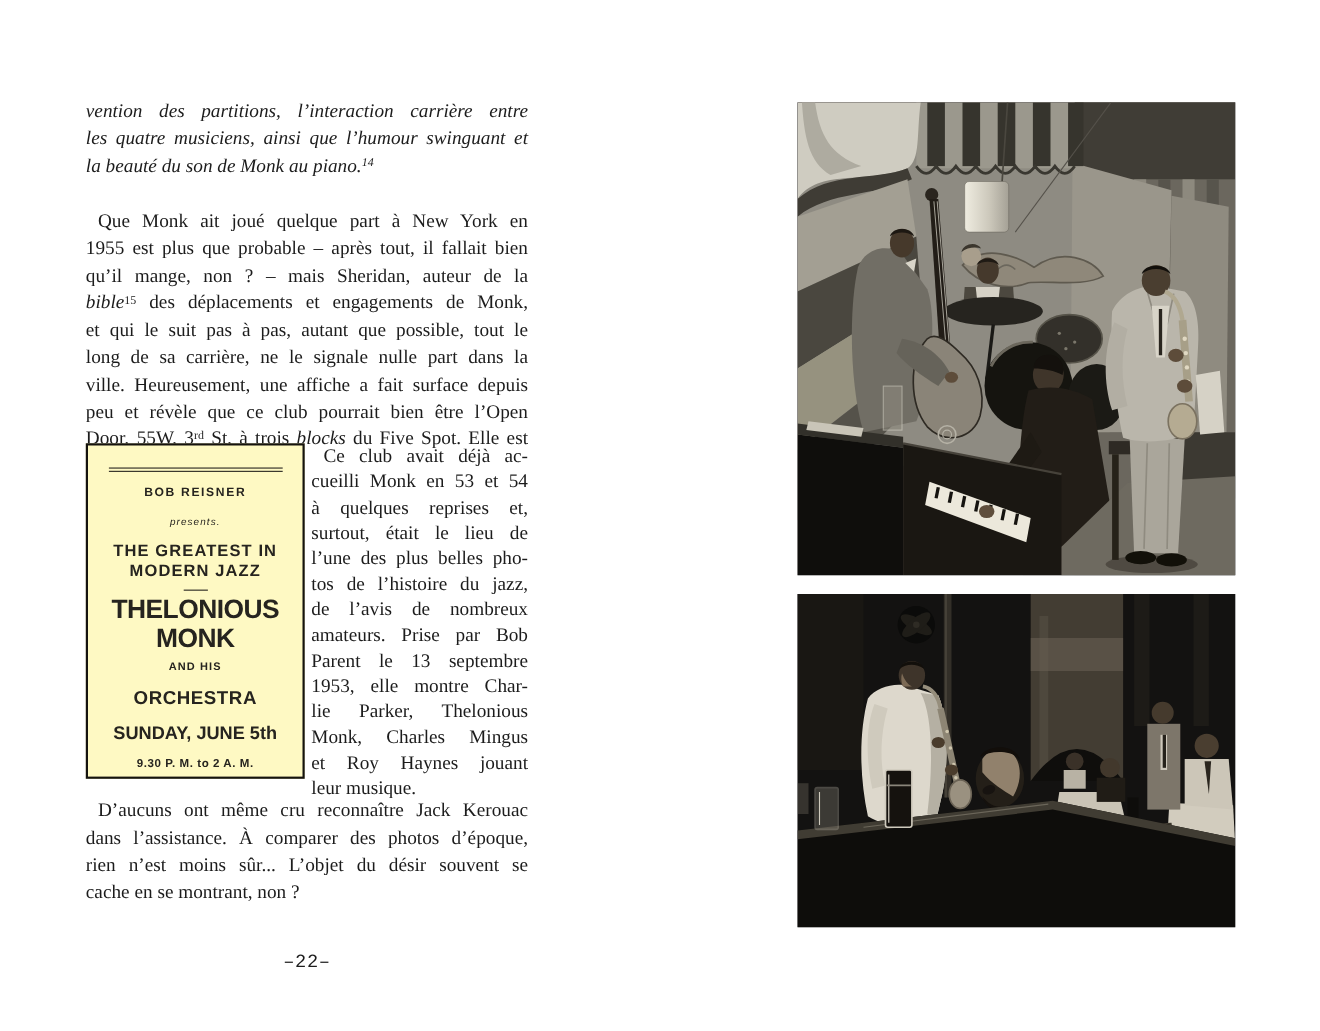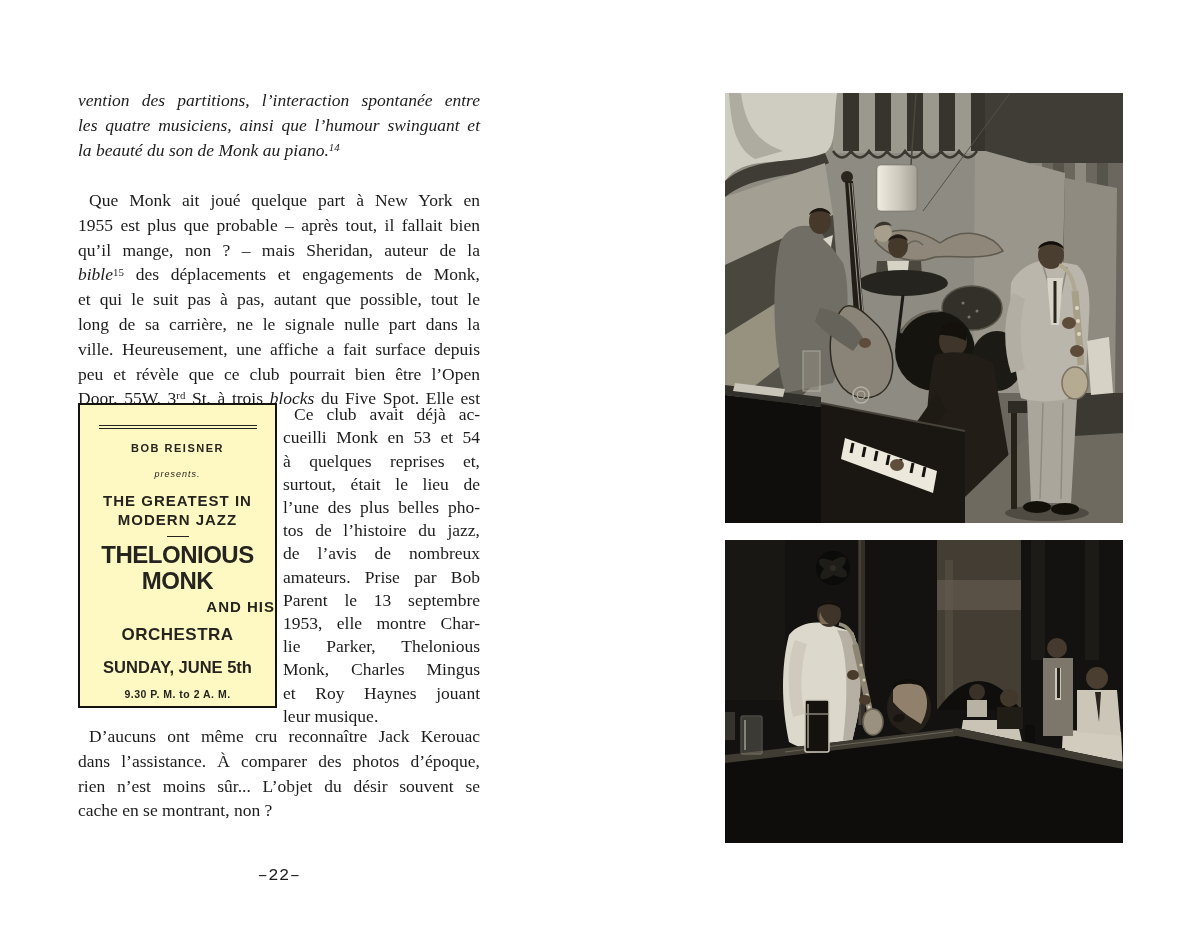--- a/index.html
+++ b/index.html
@@ -30,40 +30,40 @@
     font-family:"Liberation Sans","DejaVu Sans",sans-serif; color:#26241f;
     text-align:center; font-style:normal;
   }
   .rule2 { width:158px; margin:0 auto; height:2px; border-top:1.5px solid #26241f; border-bottom:1px solid #26241f; }
   .rule2.top { margin-top:20px; }
   .p-presenter { margin-top:7px; font-size:11px; font-weight:bold; letter-spacing:1.5px; }
   .p-presents { font-family:Liberation Sans, sans-serif; font-style:italic; font-size:9px; margin-top:1px; letter-spacing:1px; }
   .p-tagline { font-size:15px; font-weight:bold; letter-spacing:1px; line-height:19px; margin-top:4px; }
   .p-dash { width:22px; border-top:1.5px solid #26241f; margin:7px auto 0; }
   .p-artist { font-size:24px; font-weight:bold; line-height:26px; margin-top:5px; letter-spacing:-0.5px; }
-  .p-andhis { font-size:15px; font-weight:bold; margin-top:1px; letter-spacing:1px;text-align:right; }
+  .p-andhis { font-size:10px; font-weight:bold; margin-top:1px; letter-spacing:1px; }
   .p-orch { font-size:17px; font-weight:bold; margin-top:3px; letter-spacing:0.5px; }
   .p-date { font-size:16.5px; font-weight:bold; margin-top:8px; }
   .p-time { font-size:10.5px; font-weight:bold; margin-top:2px; letter-spacing:0.5px; }
 
   
   .photo { position:absolute; overflow:hidden; background:#1a1918; }
   .photo svg { display:block; width:100%; height:100%; }
   .photo-top { left:725px; top:93px; width:398px; height:430px; }
   .photo-bottom { left:725px; top:540px; width:398px; height:303px; }
 </style>
 </head>
 <body>
 
 <div class="page">
 
   <div class="text-col">
 
     <div class="p1">
-      <div class="line">vention des partitions, l’interaction spontanée entre</div>
+      <div class="line">vention des partitions, l’interaction carrière entre</div>
       <div class="line">les quatre musiciens, ainsi que l’humour swinguant et</div>
       <div class="line last"><span>la beauté du son de Monk au piano.</span><sup>14</sup></div>
     </div>
 
     <div class="p2">
       <div class="line indent">Que Monk ait joué quelque part à New York en</div>
       <div class="line">1955 est plus que probable – après tout, il fallait bien</div>
       <div class="line">qu’il mange, non ? – mais Sheridan, auteur de la</div>
       <div class="line"><span class="it">bible</span><sup>15</sup><span> des déplacements et engagements de Monk,</span></div>
       <div class="line">et qui le suit pas à pas, autant que possible, tout le</div>

